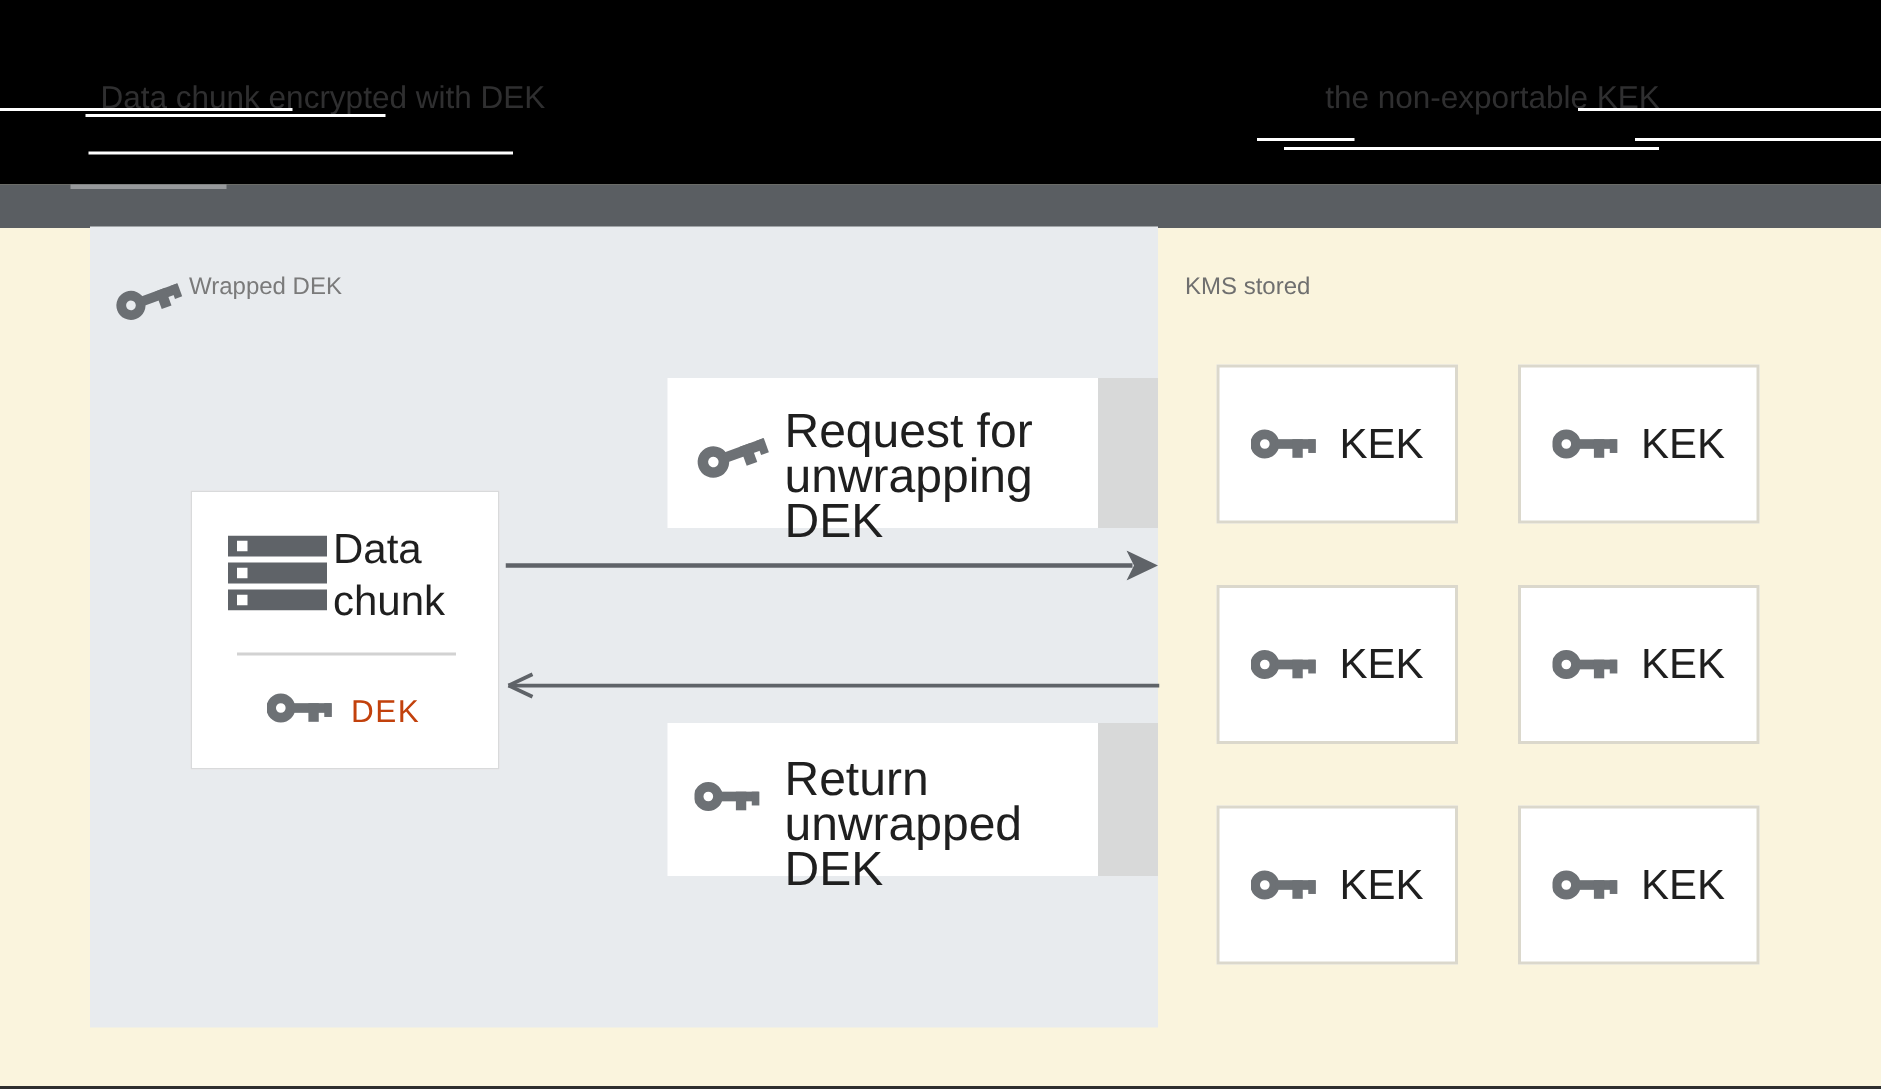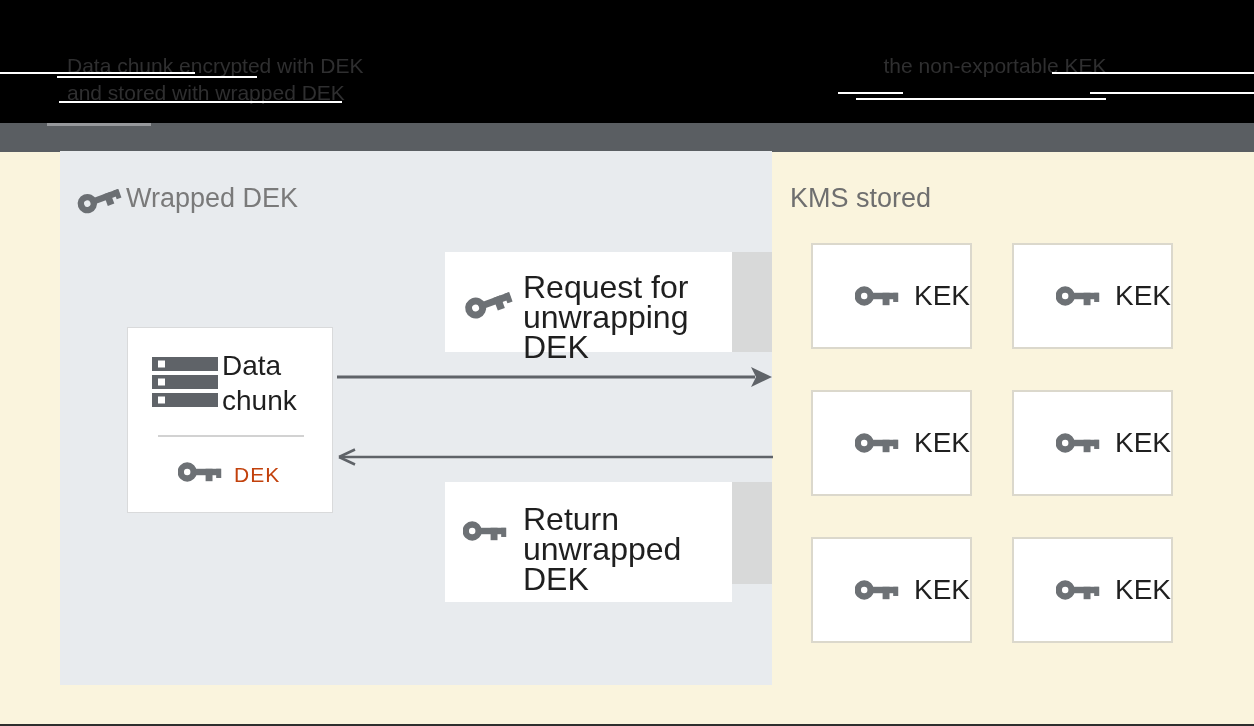--- a/index.html
+++ b/index.html
@@ -12,56 +12,55 @@
   .caption{color:#2f2f30;font-size:21px;line-height:27px;}
   .caption-left{left:67px;top:52px;text-align:left;}
   .caption-right{left:868px;top:52px;width:254px;text-align:center;}
   .artifact{background:#fff;height:2px;}
   .gray-band{left:0;top:123px;width:1254px;height:29px;background:#5a5e62;}
   .band-artifact{left:47px;top:123px;width:104px;height:3px;background:#97999c;}
   .bottom-line{left:0;top:724px;width:1254px;height:2px;background:#2e2e2e;}
 
   
   .storage-panel{left:60px;top:151px;width:712px;height:534px;background:#e8ebee;}
-  .panel-title{font-size:27px;color:#7a7a7a;}
+  .panel-title{font-size:16px;color:#7a7a7a;}
   .wrapped-title{left:126px;top:183px;}
   .kms-title{left:790px;top:183px;color:#6f6f6f;}
 
   .data-chunk-box{left:127px;top:327px;width:206px;height:186px;background:#fff;
                   border:1px solid #d9dadb;box-sizing:border-box;padding-left:44px;}
   .chunk-label{left:94px;top:20px;width:96px;font-size:28px;line-height:35px;color:#1f1f1f;}
   .chunk-divider{left:30px;top:107px;width:146px;height:2px;background:#d2d2d2;}
   .dek-label{left:106px;top:135px;font-size:21px;color:#c2410c;letter-spacing:1px;}
 
   .flow-box{width:287px;height:100px;background:#fff;}
   .request-box{left:445px;top:252px;}
-  .return-box{left:445px;top:482px;height:120px;}
+  .return-box{left:445px;top:482px;height:102px;}
   .box-strip{width:40px;background:#d8d9d9;}
   .request-strip{left:732px;top:252px;height:100px;}
   .return-strip{left:732px;top:482px;height:102px;}
   .flow-label{left:78px;top:20px;width:202px;font-size:32px;line-height:30px;color:#1f1f1f;}
   .return-box .flow-label{top:22px;}
 
   
   .kek-box{width:161px;height:106px;background:#fff;border:2px solid #dbd8cc;box-sizing:border-box;
-           display:flex;align-items:center;justify-content:flex-end;gap:13px;}
+           display:flex;align-items:center;justify-content:center;gap:13px;}
   .kek-label{font-size:28px;color:#1f1f1f;}
 
   svg{display:block;}
 </style>
 </head>
 <body>
 
 <div id="canvas">
 
   <div class="abs header-black"></div>
 
   <div class="abs caption caption-left">
     <div>Data chunk encrypted with DEK</div>
-    <div>and stored with wrapped DEK</div>
   </div>
 
   <div class="abs caption caption-right">
     <div>the non-exportable KEK</div>
   </div>
 
   <div class="abs artifact" style="left:0;top:72px;width:195px;"></div>
   <div class="abs artifact" style="left:57px;top:76px;width:200px;"></div>
   <div class="abs artifact" style="left:59px;top:101px;width:283px;"></div>
   <div class="abs artifact" style="left:1052px;top:72px;width:202px;"></div>

